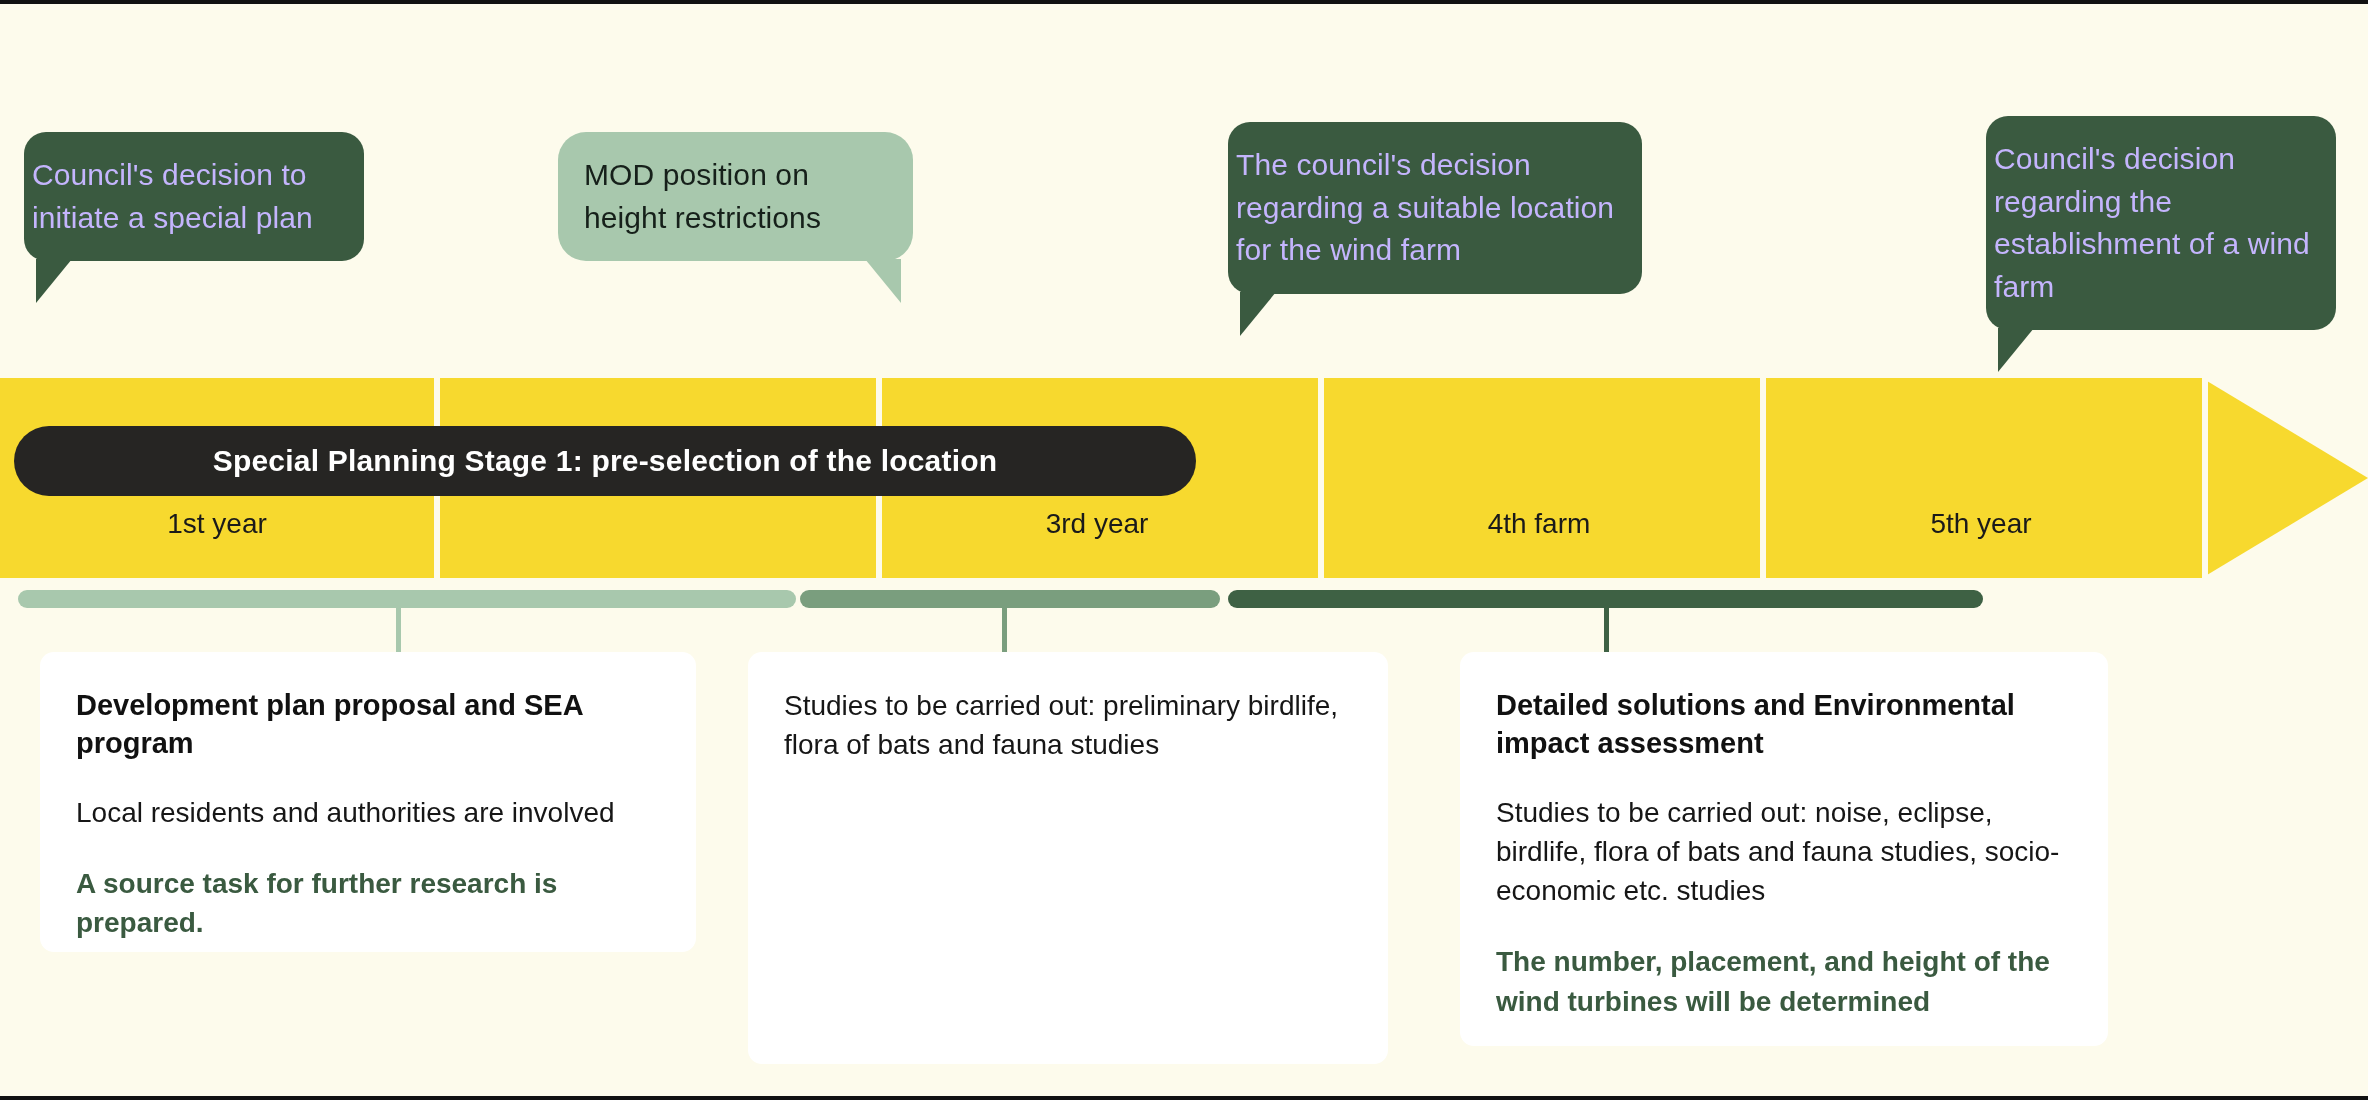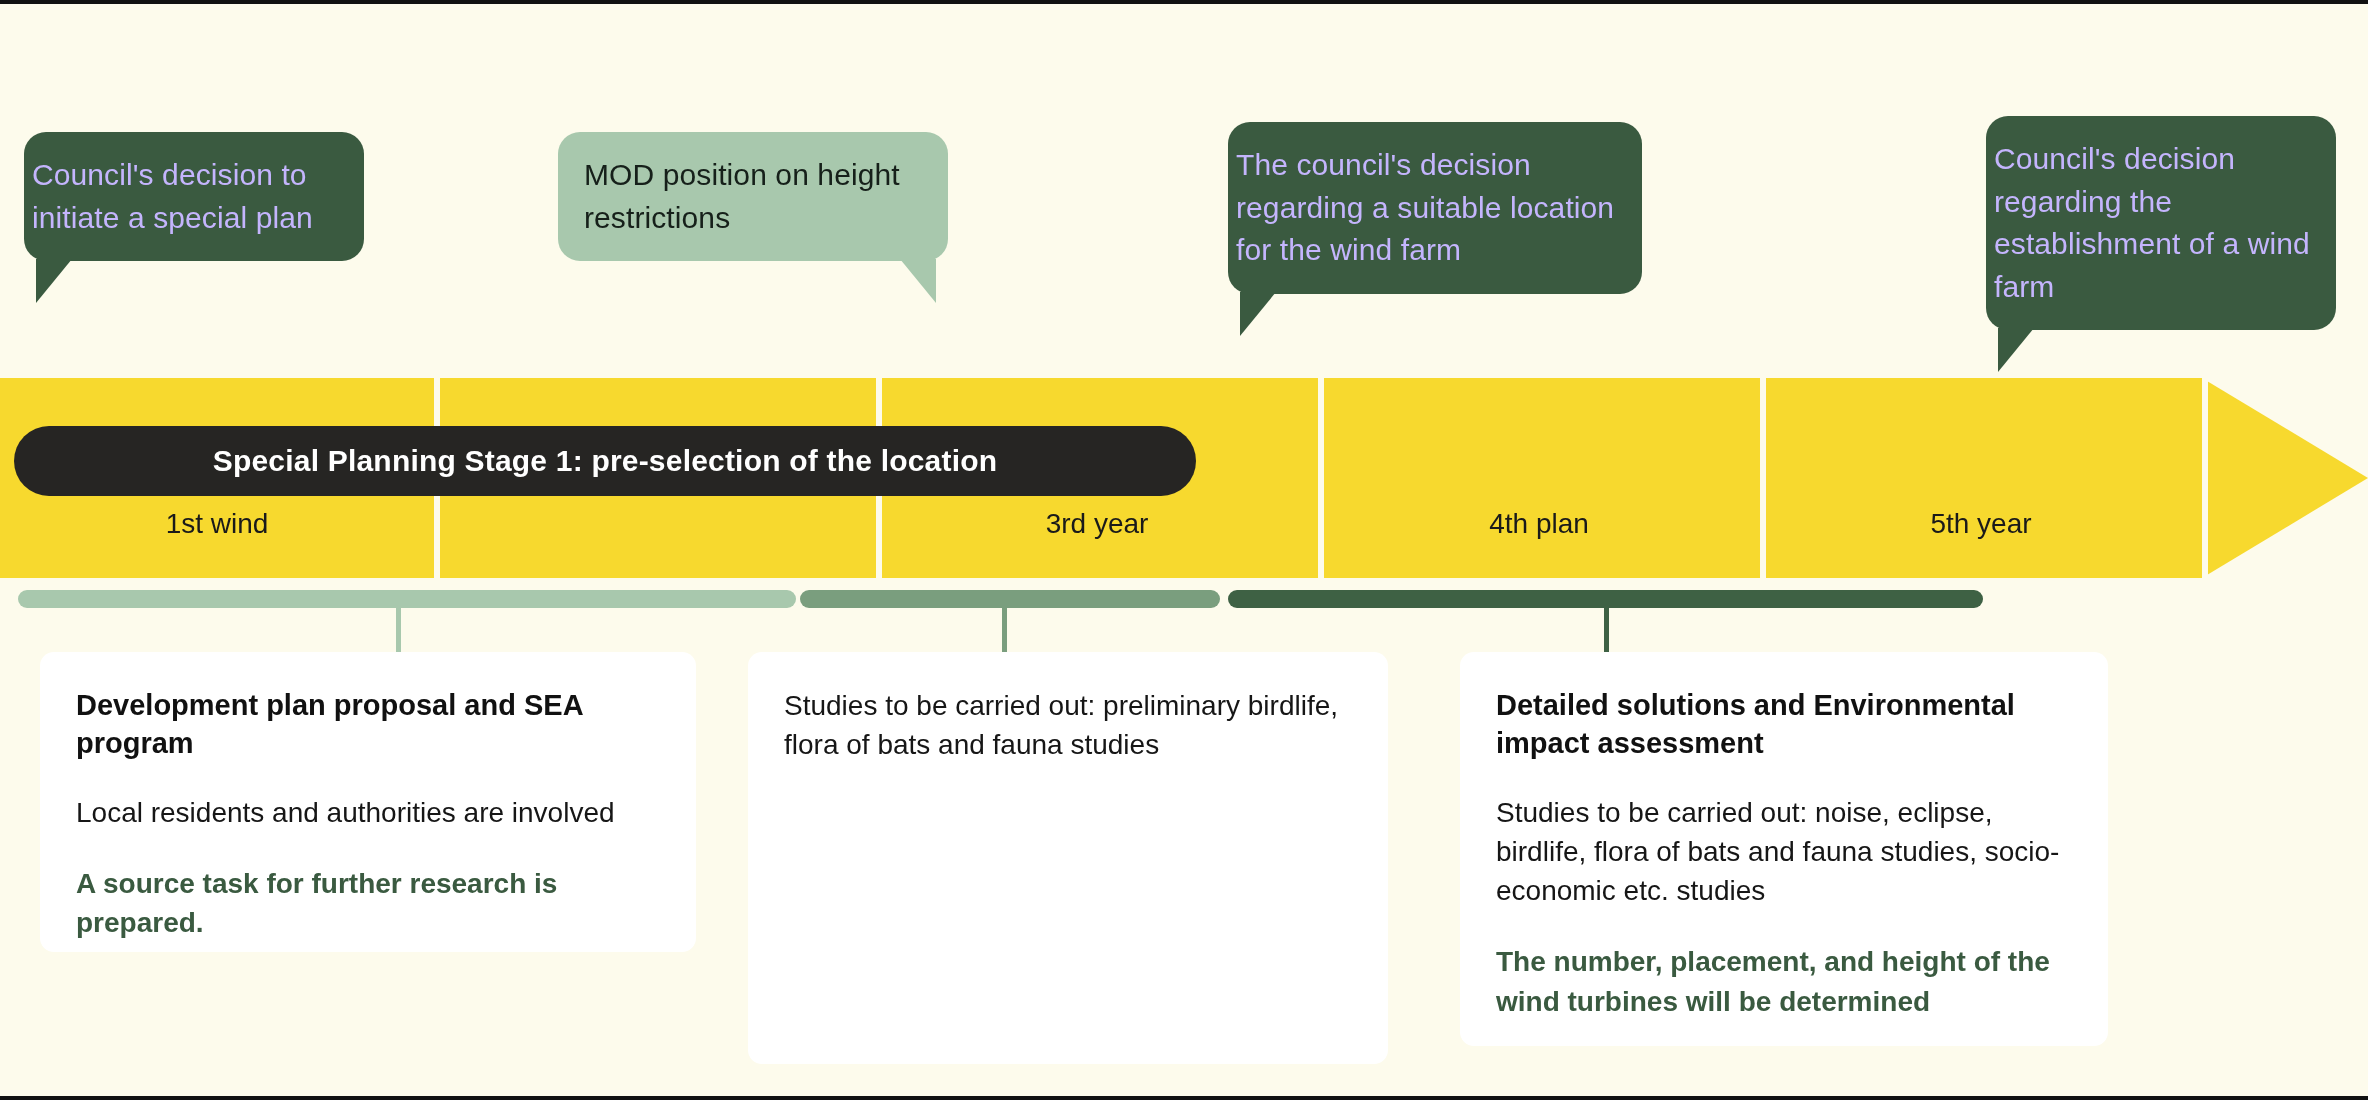--- a/index.html
+++ b/index.html
@@ -49,21 +49,21 @@
     border-top: 44px solid #3A5A40;
   }
   .bubble.light .tail.right {
     right: 12px;
     border-left: 36px solid transparent;
     border-right: 0 solid transparent;
     border-top: 44px solid #A8C8AD;
   }
 
   #bubble-1 { left: 24px;   top: 128px; width: 340px; }
-  #bubble-2 { left: 558px;  top: 128px; width: 390px; }
+  #bubble-2 { left: 558px;  top: 128px; width: 355px; border-radius: 28px; }
   #bubble-3 { left: 1228px; top: 118px; width: 414px; }
   #bubble-4 { left: 1986px; top: 112px; width: 350px; }
 
   
   #timeline {
     position: absolute;
     left: 0;
     top: 374px;
     width: 2368px;
     height: 200px;
@@ -203,23 +203,23 @@
 
   <div id="timeline-body"></div>
   <div id="timeline-arrow"></div>
 
   <div class="year-divider" style="left:434px"></div>
   <div class="year-divider" style="left:876px"></div>
   <div class="year-divider" style="left:1318px"></div>
   <div class="year-divider" style="left:1760px"></div>
   <div class="year-divider" style="left:2202px"></div>
 
-  <div class="year-label" style="left:0px;    width:434px">1st wind</div>
+  <div class="year-label" style="left:0px;    width:434px">1st year</div>
   <div class="year-label" style="left:876px;  width:442px">3rd year</div>
-  <div class="year-label" style="left:1318px; width:442px">4th plan</div>
+  <div class="year-label" style="left:1318px; width:442px">4th farm</div>
   <div class="year-label" style="left:1760px; width:442px">5th year</div>
 
   <div class="stage-pill" id="stage-pill-1">
     <span>Special Planning Stage 1: pre-selection of the location</span>
   </div>
 
 </div>
 
 <div class="phase-bar" id="phase-bar-1"></div>
 <div class="phase-bar" id="phase-bar-2"></div>

